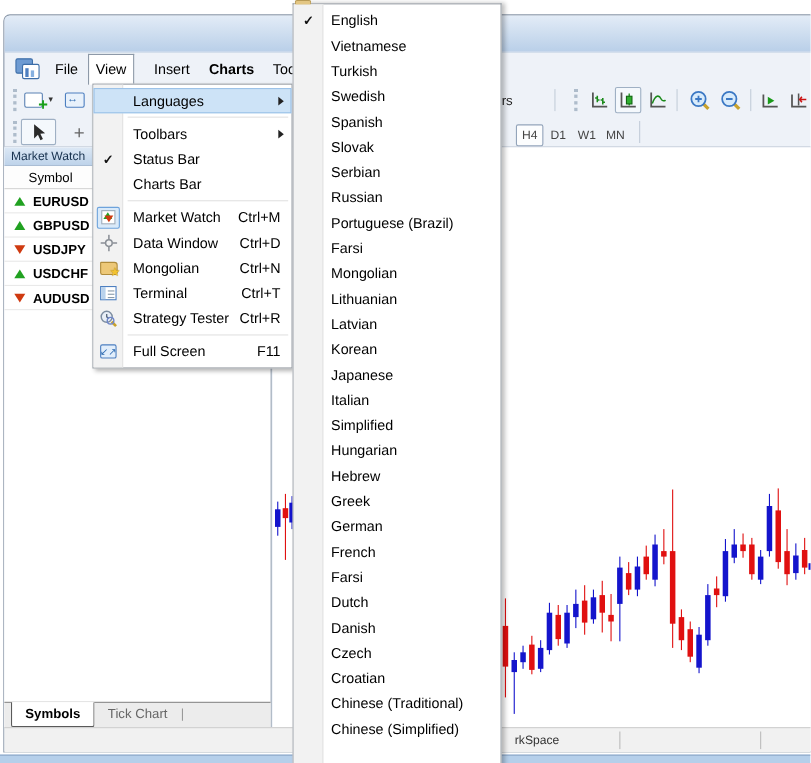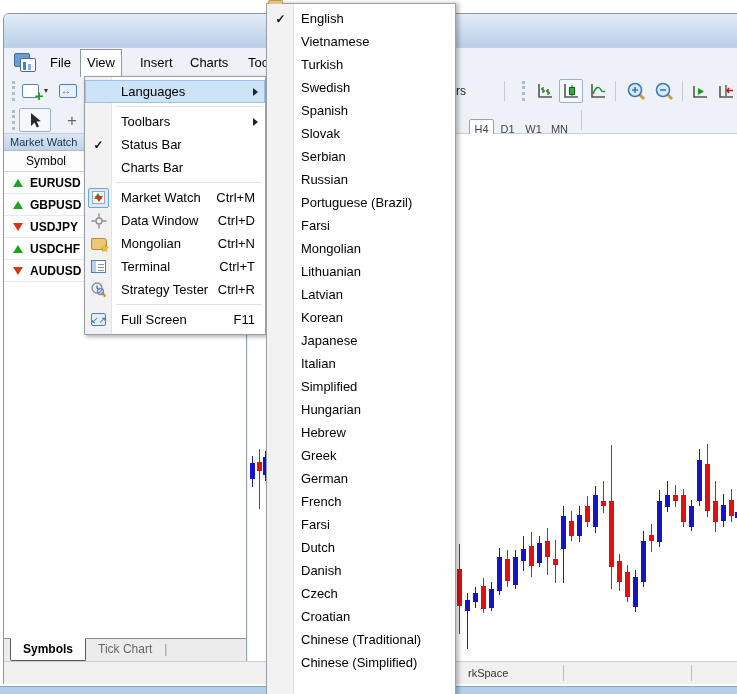--- a/index.html
+++ b/index.html
@@ -34,21 +34,21 @@
   #app-logo .lg-front i { position:absolute; left:2px; top:3px; width:3px; height:8px; background:#4d7fc0; }
   #app-logo .lg-front b { position:absolute; left:7px; top:5px; width:3px; height:6px; background:#86b0e0; }
   
   #toolbar1 { position:absolute; left:0; top:63px; width:100%; height:29px; }
   #toolbar2 { position:absolute; left:0; top:92px; width:100%; height:28px; border-bottom:1px solid #c6cfdb; }
   .grip { position:absolute; top:4px; width:3px; height:20px; border-left:3px dotted #aebccb; }
   .tbtn { position:absolute; display:flex; align-items:center; justify-content:center; }
   .tbtn.pressed { background:#f4f8fc; border:1px solid #9fb0c4; border-radius:2px; }
   .vsep { position:absolute; top:4px; width:1px; height:20px; background:#c3cdd9; }
   .tf-btn {
-    position:absolute; top:13px; width:25px; height:20px; line-height:18px; text-align:center;
+    position:absolute; top:7px; width:25px; height:20px; line-height:18px; text-align:center;
     font-size:11px; color:#444; border:1px solid transparent;
   }
   .tf-btn.active { background:#fcfdfe; border:1px solid #93a4ba; border-radius:2px; }
   #indicators-label { position:absolute; left:410px; top:7px; font-size:12px; color:#222; }
   
   .ic-newchart { position:relative; width:17px; height:14px; background:#fff; border:1px solid #5b82b4; border-radius:2px; }
   .ic-newchart span { position:absolute; right:-6px; bottom:-5px; font-size:15px; font-weight:900; color:#18a018; line-height:12px; }
   .caret { font-size:8px; color:#333; }
   .ic-tile { position:relative; width:18px; height:14px; background:#e8f1fb; border:1px solid #4d7fc0; border-radius:2px; }
   .ic-tile span { position:absolute; left:1px; top:0px; font-size:10px; color:#2d6ab0; }
@@ -148,21 +148,21 @@
         <i class="lg-back"></i>
           <span class="lg-front">
             <i></i>
             <b></b>
           </span>
       </span>
 
     <span class="menu-item" style="left: 40px;">File</span>
         <span class="menu-item open" style="left: 76px;">View</span>
         <span class="menu-item" style="left: 130px;">Insert</span>
-        <span class="menu-item" style="left: 180px;">Charts</span>
+        <span class="menu-item" style="left: 180px; font-weight: bold;">Charts</span>
         <span class="menu-item" style="left: 238px;">Tools</span>
       </div>
 
     <div id="toolbar1">
       <span class="grip" style="left:8px"></span>
       <span class="tbtn" style="left:15px;top:4px;width:22px;height:20px">
         <span class="ic-newchart">
             <span>+</span>
           </span>
       </span>

